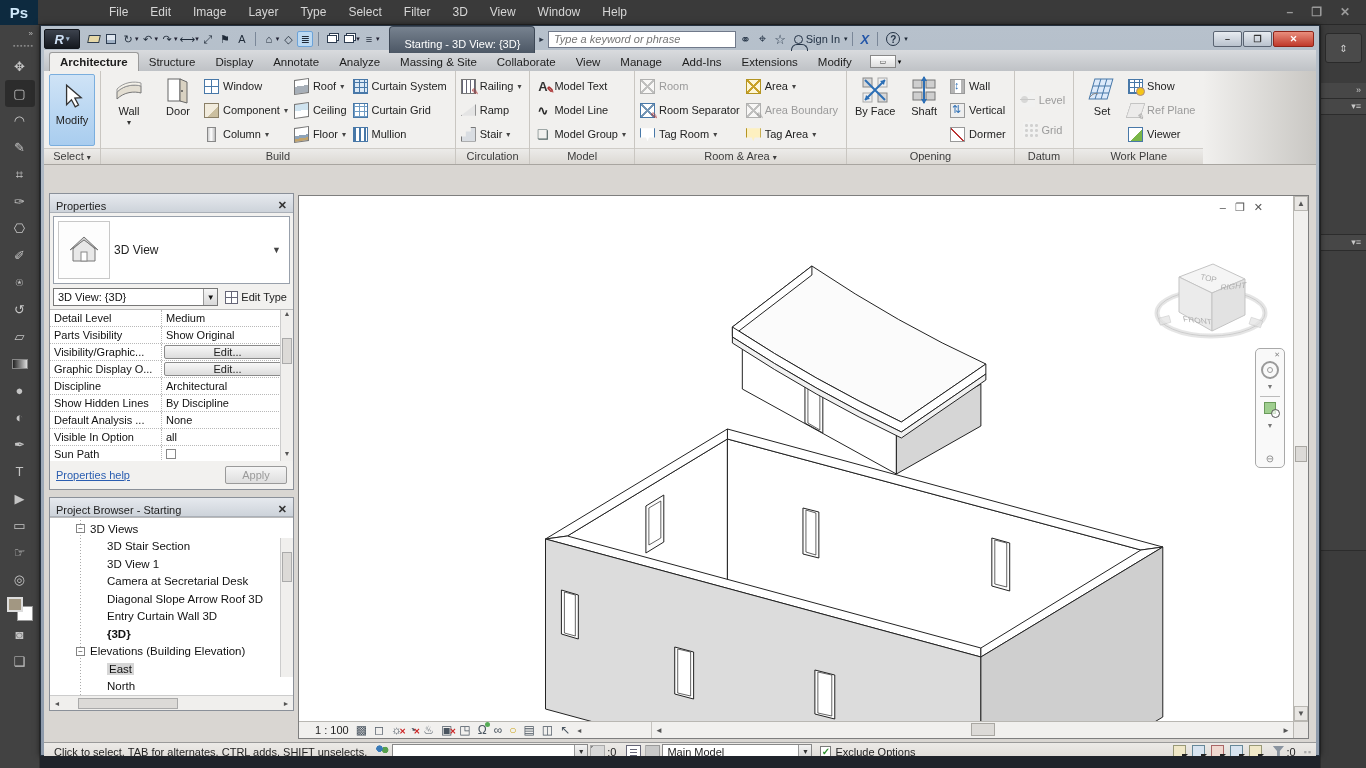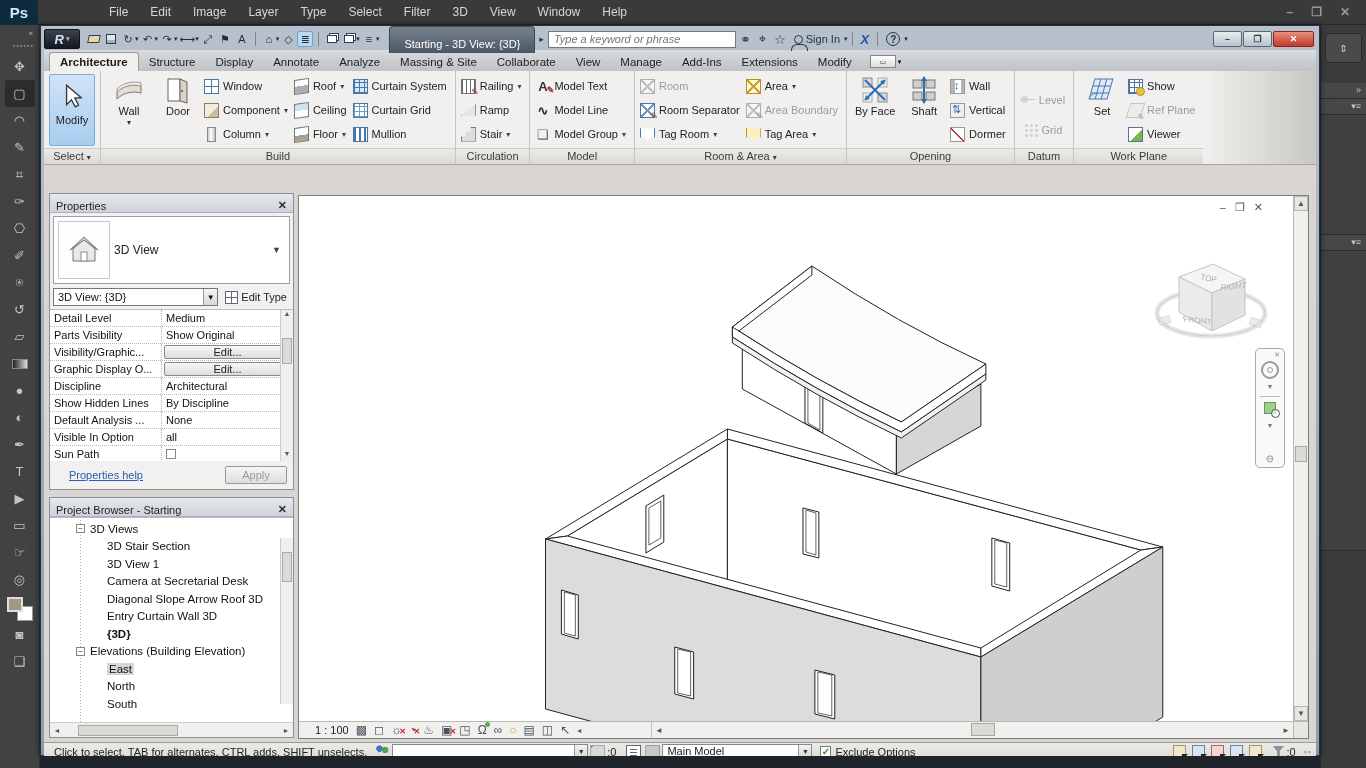--- a/index.html
+++ b/index.html
@@ -197,25 +197,25 @@
     background:linear-gradient(#f8f8f8,#dcdcdc); border-radius:2px; font-size:11px; text-align:center;
     line-height:13px; color:#222; }
   .pscroll { position:absolute; right:0; top:0; bottom:0; width:13px; background:#f0efed;
     border-left:1px solid #ccc; }
   .pscroll .pth { position:absolute; left:1px; right:1px; top:28px; height:26px; background:#dcdad7;
     border:1px solid #aaa; }
   .pscroll .pa { position:absolute; left:0; right:0; height:11px; font-size:7px; color:#555; text-align:center; }
   .checkbox { width:10px; height:10px; border:1px solid #888; background:#fff; display:inline-block;
     margin-top:3px; }
   .pfoot { flex:1; display:flex; align-items:center; padding:0 6px; }
-  .plink { color:#2a5db0; text-decoration:underline;margin-left:13px; }
+  .plink { color:#2a5db0; text-decoration:underline; }
   .applybtn { margin-left:auto; width:62px; height:18px; border:1px solid #9a9a9a; border-radius:2px;
     background:linear-gradient(#f6f6f6,#dedede); color:#9a9a9a; text-align:center; line-height:16px; }
 
-  .browser { top:332px; height:241px; }
+  .browser { top:332px; height:214px; }
   .tree { flex:1; background:#fff; border-top:1px solid #bbb; overflow:hidden; position:relative;
     padding-top:2px; }
   .titem { height:17.5px; display:flex; align-items:center; white-space:nowrap; color:#111;
     font-size:11.5px; position:relative; }
   .titem .exp { width:9px; height:9px; border:1px solid #848484; background:#fff; font-size:8px;
     line-height:7px; text-align:center; color:#333; margin-right:5px; flex:0 0 auto; }
   .titem .lbl.sel { background:#d6d6d6; padding:0 2px; }
   .titem .lbl.bold { font-weight:bold; }
   .lv0 { padding-left:26px; } .lv1 { padding-left:57px; }
   .treelines { position:absolute; left:30px; top:0; bottom:0; width:1px;
@@ -284,21 +284,21 @@
     linear-gradient(0deg,#888 0 1px,transparent 1px) 0 100%/100% 4px no-repeat; }
   .ic-cursorct { background:linear-gradient(135deg,#888 0 2px,transparent 2px),#d8d8d8;
     border:1px solid #aaa; }
   .ic-dopt { border:1px solid #667; background:
     linear-gradient(#667,#667) 3px 3px/7px 1px no-repeat,
     linear-gradient(#667,#667) 3px 6px/7px 1px no-repeat,
     linear-gradient(#667,#667) 3px 9px/7px 1px no-repeat,#fff; }
   .ic-doptarrow { background:#c8c8c8; border:1px solid #999;
     clip-path:polygon(0 0,100% 0,100% 100%,0 100%); }
   .sb-combo { width:196px; height:15px; background:#fff; border:1px solid #888; display:flex;
-    align-items:flex-start; font-size:11px; padding-left:4px; }
+    align-items:center; font-size:11px; padding-left:4px; }
   .sb-combo.mm { width:150px; }
   .sb-combo .cdd { margin-left:auto; width:13px; height:100%; background:linear-gradient(#f3f3f3,#d5d5d5);
     border-left:1px solid #999; font-size:7px; display:flex; align-items:center; justify-content:center; color:#333; }
   .cbx { width:11px; height:11px; border:1px solid #7a7a7a; background:#fff; display:flex;
     align-items:center; justify-content:center; font-size:10px; color:#2f8f2f; font-weight:bold;
     margin-right:4px; }
   .selics { display:flex; gap:6px; margin-left:auto; align-items:center; }
   .sic2 { width:13px; height:13px; border:1px solid #997; background:#f0e8c8; position:relative; }
   .sic2::after { content:""; position:absolute; right:-3px; bottom:-3px; border-left:6px solid #222;
     border-bottom:6px solid transparent; }

